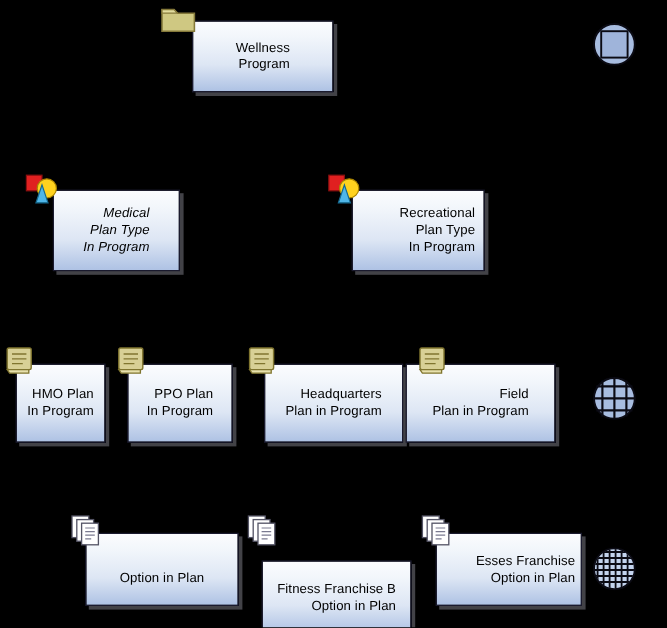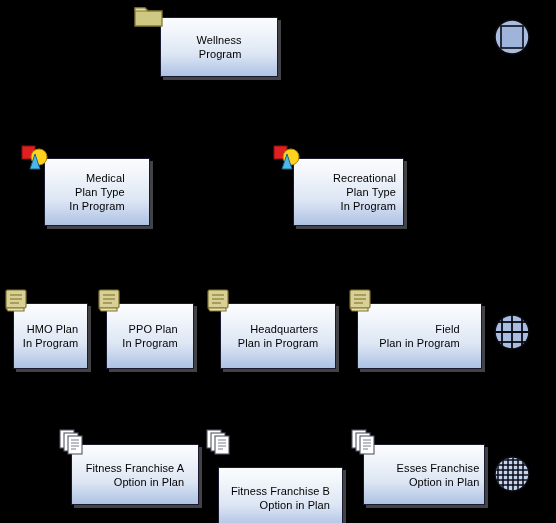--- a/index.html
+++ b/index.html
@@ -82,21 +82,21 @@
   <div class="node" style="left:160px; top:17px; width:118px; height:60px;">
     <div class="label">
       <span>Wellness</span><br><span>Program</span>
     </div>
   </div>
   <svg class="badge" style="left:134px; top:2px; width:30px; height:26px;" viewBox="0 0 30 26">
     <path d="M1 6 L1 24 L28 24 L28 9 L14 9 L11 6 Z" fill="#cfc882" stroke="#85793a" stroke-width="1.3"></path>
     <path d="M1 6 L1 9 L14 9 L11 6 Z" fill="#e2dc9e" stroke="#85793a" stroke-width="1.1"></path>
   </svg>
 
-  <div class="node" style="left:44px; top:158px; width:106px; height:68px;">
+  <div class="node" style="left:44px; top:158px; width:106px; height:68px;font-style:italic;">
     <div class="label">
       <span>Medical</span><br>
       <span>Plan Type</span><br>
       <span>In Program</span>
     </div>
   </div>
   <svg class="badge" style="left:20px; top:144px; width:29px; height:28px;" viewBox="0 0 29 28">
     <rect x="2" y="2" width="13" height="13" fill="#e02020" stroke="#8a0f0f" stroke-width="1"></rect>
     <circle cx="19" cy="13" r="8" fill="#ffd21e" stroke="#a88300" stroke-width="1"></circle>
     <path d="M10 25 L15 10 L20 25 Z" fill="#4fb6e8" stroke="#15698f" stroke-width="1"></path>
@@ -147,36 +147,36 @@
     </div>
   </div>
   <svg class="badge" style="left:205px; top:287px; width:27px; height:26px;" viewBox="0 0 27 26">
     <rect x="3" y="3" width="20" height="18" rx="1.5" fill="#d8d096" stroke="#80752f" stroke-width="1.2"></rect>
     <line x1="7" y1="8" x2="19" y2="8" stroke="#80752f" stroke-width="1.1"></line>
     <line x1="7" y1="12" x2="19" y2="12" stroke="#80752f" stroke-width="1.1"></line>
     <line x1="7" y1="16" x2="16" y2="16" stroke="#80752f" stroke-width="1.1"></line>
     <path d="M3 21 L21 21 L21 24 L5 24 Z" fill="#e7e1ad" stroke="#80752f" stroke-width="1.1"></path>
   </svg>
 
-  <div class="node" style="left:357px; top:303px; width:125px; height:66px;">
+  <div class="node" style="left:338px; top:303px; width:125px; height:66px;">
     <div class="label">
       <span>Field</span><br><span>Plan in Program</span>
     </div>
   </div>
   <svg class="badge" style="left:347px; top:287px; width:27px; height:26px;" viewBox="0 0 27 26">
     <rect x="3" y="3" width="20" height="18" rx="1.5" fill="#d8d096" stroke="#80752f" stroke-width="1.2"></rect>
     <line x1="7" y1="8" x2="19" y2="8" stroke="#80752f" stroke-width="1.1"></line>
     <line x1="7" y1="12" x2="19" y2="12" stroke="#80752f" stroke-width="1.1"></line>
     <line x1="7" y1="16" x2="16" y2="16" stroke="#80752f" stroke-width="1.1"></line>
     <path d="M3 21 L21 21 L21 24 L5 24 Z" fill="#e7e1ad" stroke="#80752f" stroke-width="1.1"></path>
   </svg>
 
   <div class="node" style="left:71px; top:444px; width:128px; height:61px;">
     <div class="label">
-      <span>Fitness Franchise A</span><br><span>Option in Plan</span>
+      <br><span>Option in Plan</span>
     </div>
   </div>
   <svg class="badge" style="left:58px; top:428px; width:29px; height:28px;" viewBox="0 0 29 28">
     <rect x="2" y="2" width="14" height="18" fill="#ffffff" stroke="#555566" stroke-width="1.1"></rect>
     <rect x="6" y="5" width="14" height="18" fill="#ffffff" stroke="#555566" stroke-width="1.1"></rect>
     <rect x="10" y="8" width="14" height="18" fill="#ffffff" stroke="#555566" stroke-width="1.1"></rect>
     <line x1="13" y1="12" x2="21" y2="12" stroke="#7a7a90" stroke-width="1"></line>
     <line x1="13" y1="15" x2="21" y2="15" stroke="#7a7a90" stroke-width="1"></line>
     <line x1="13" y1="18" x2="21" y2="18" stroke="#7a7a90" stroke-width="1"></line>
     <line x1="13" y1="21" x2="18" y2="21" stroke="#7a7a90" stroke-width="1"></line>

